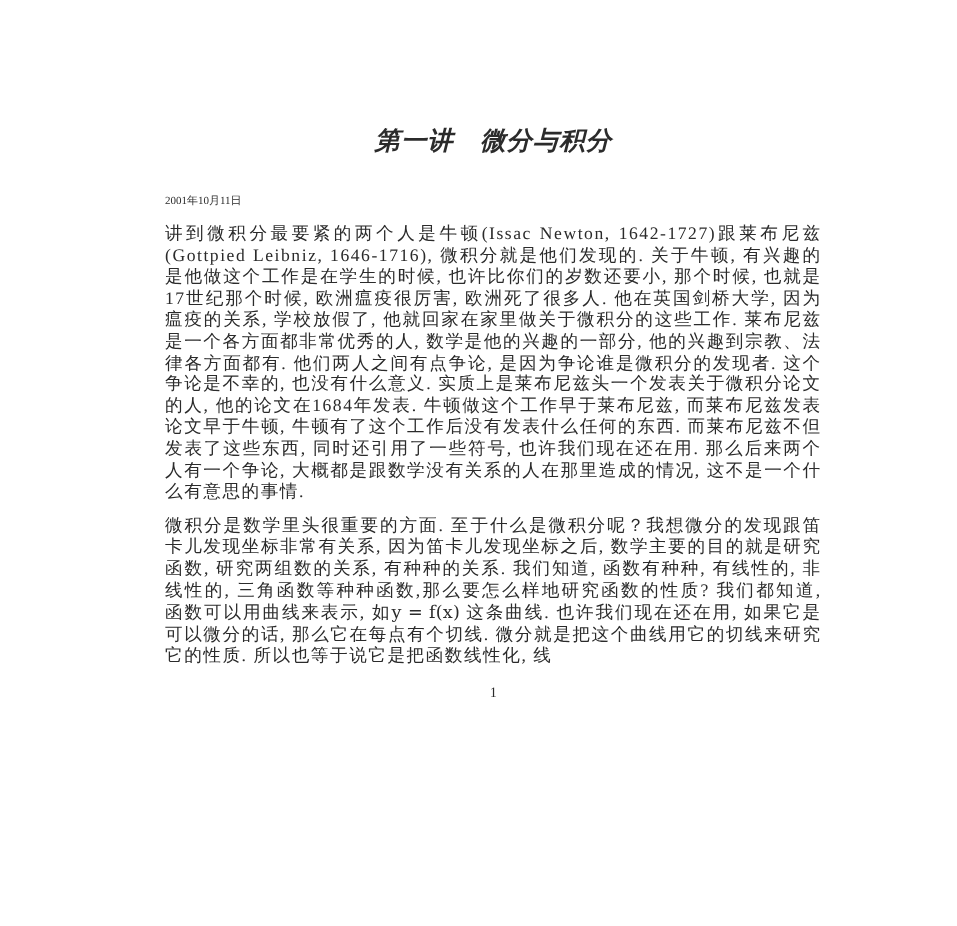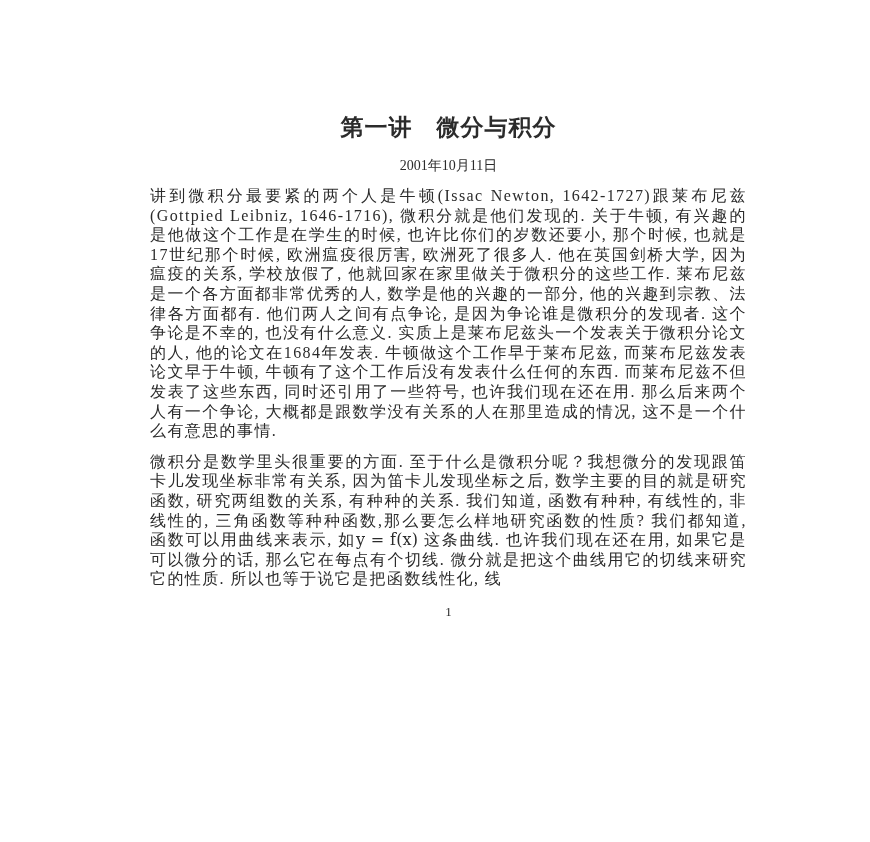--- a/index.html
+++ b/index.html
@@ -22,26 +22,26 @@
     top: 0;
     width: 597px;
     padding-top: 112px;
   }
   .doc-title {
     text-align: center;
     font-size: 23px;
     font-weight: bold;
     line-height: 32px;
     letter-spacing: 1px;
+    font-style: italic;
   }
   .doc-date {
-    text-align: center;
-    font-size: 14px;
+    font-size: 10px;
     line-height: 18px;
-    margin-top: 13px;
+    margin-top: 30px;
   }
   .sec-heading {
     margin-top: 22px;
     font-size: 19px;
     font-weight: bold;
     line-height: 25px;
     letter-spacing: 0.5px;
   }
   .sec-heading .sec-num {
     display: inline-block;

